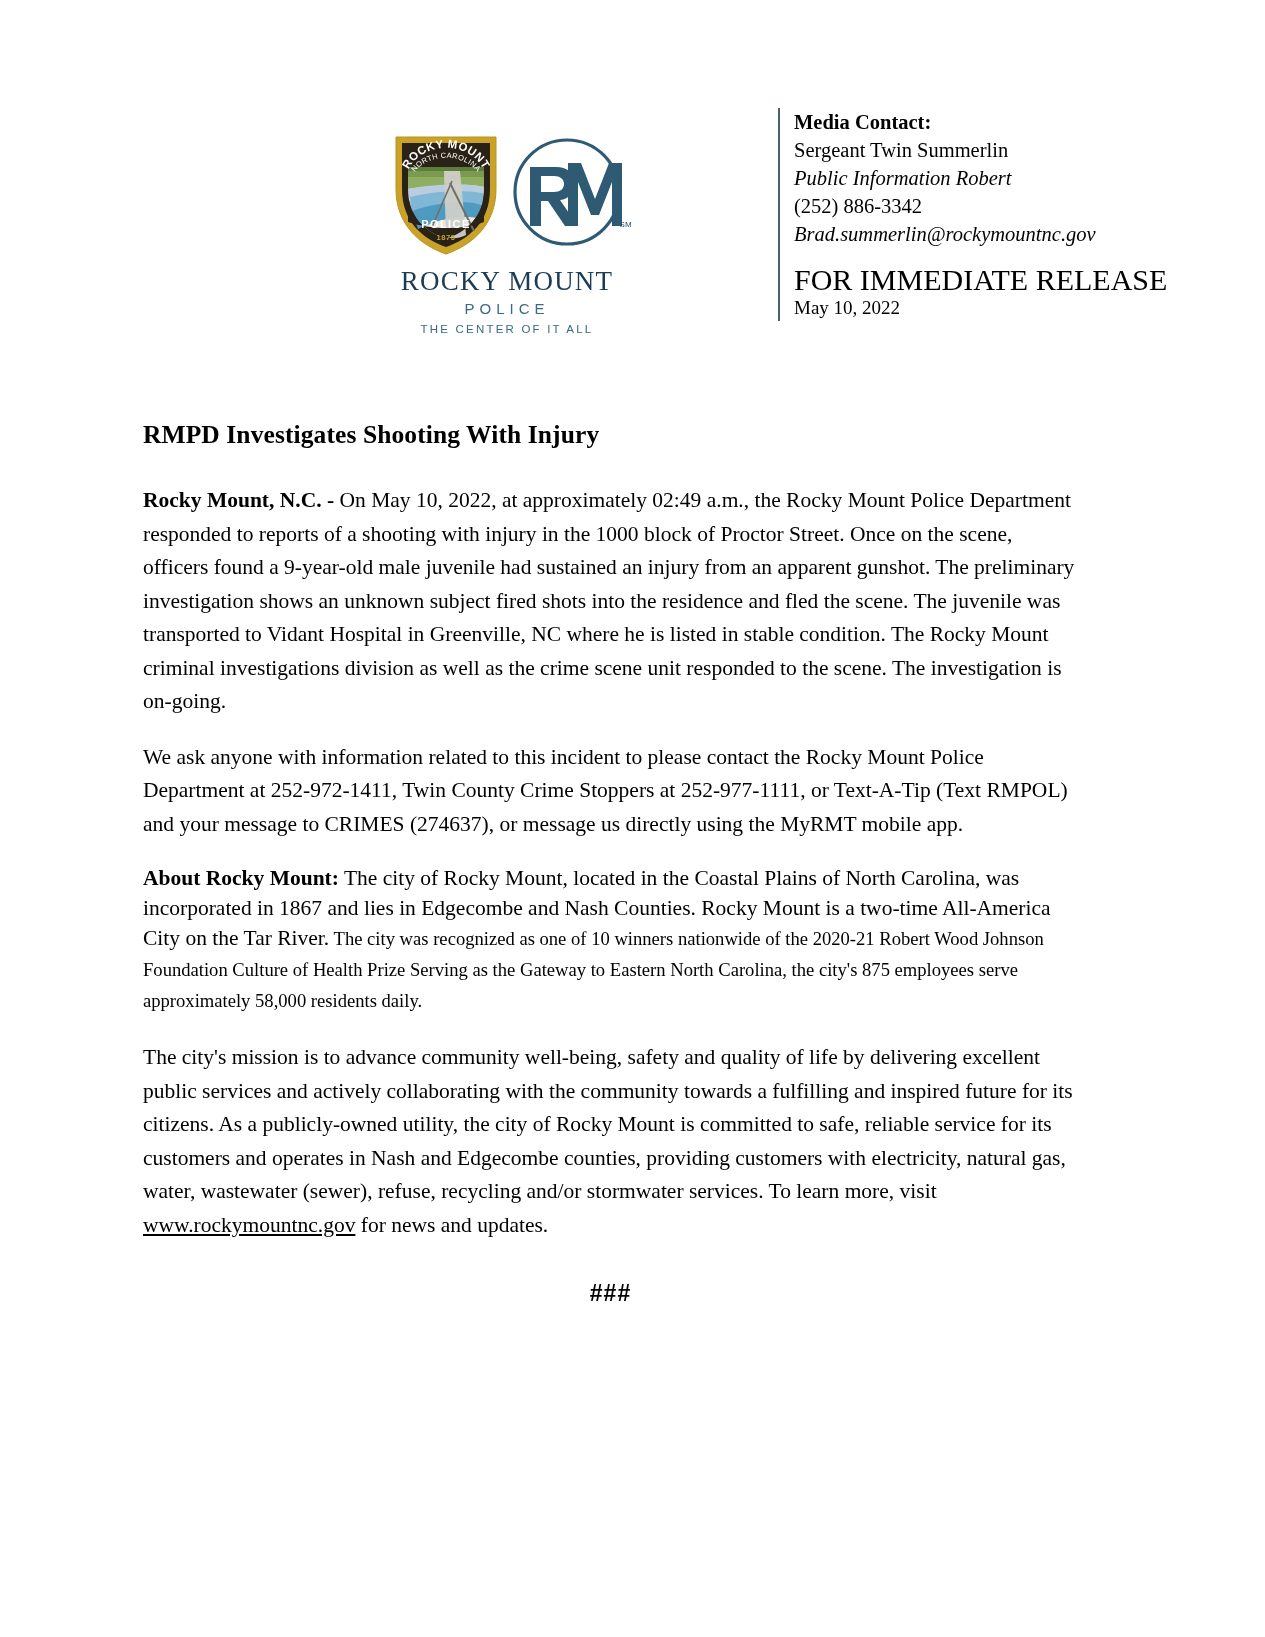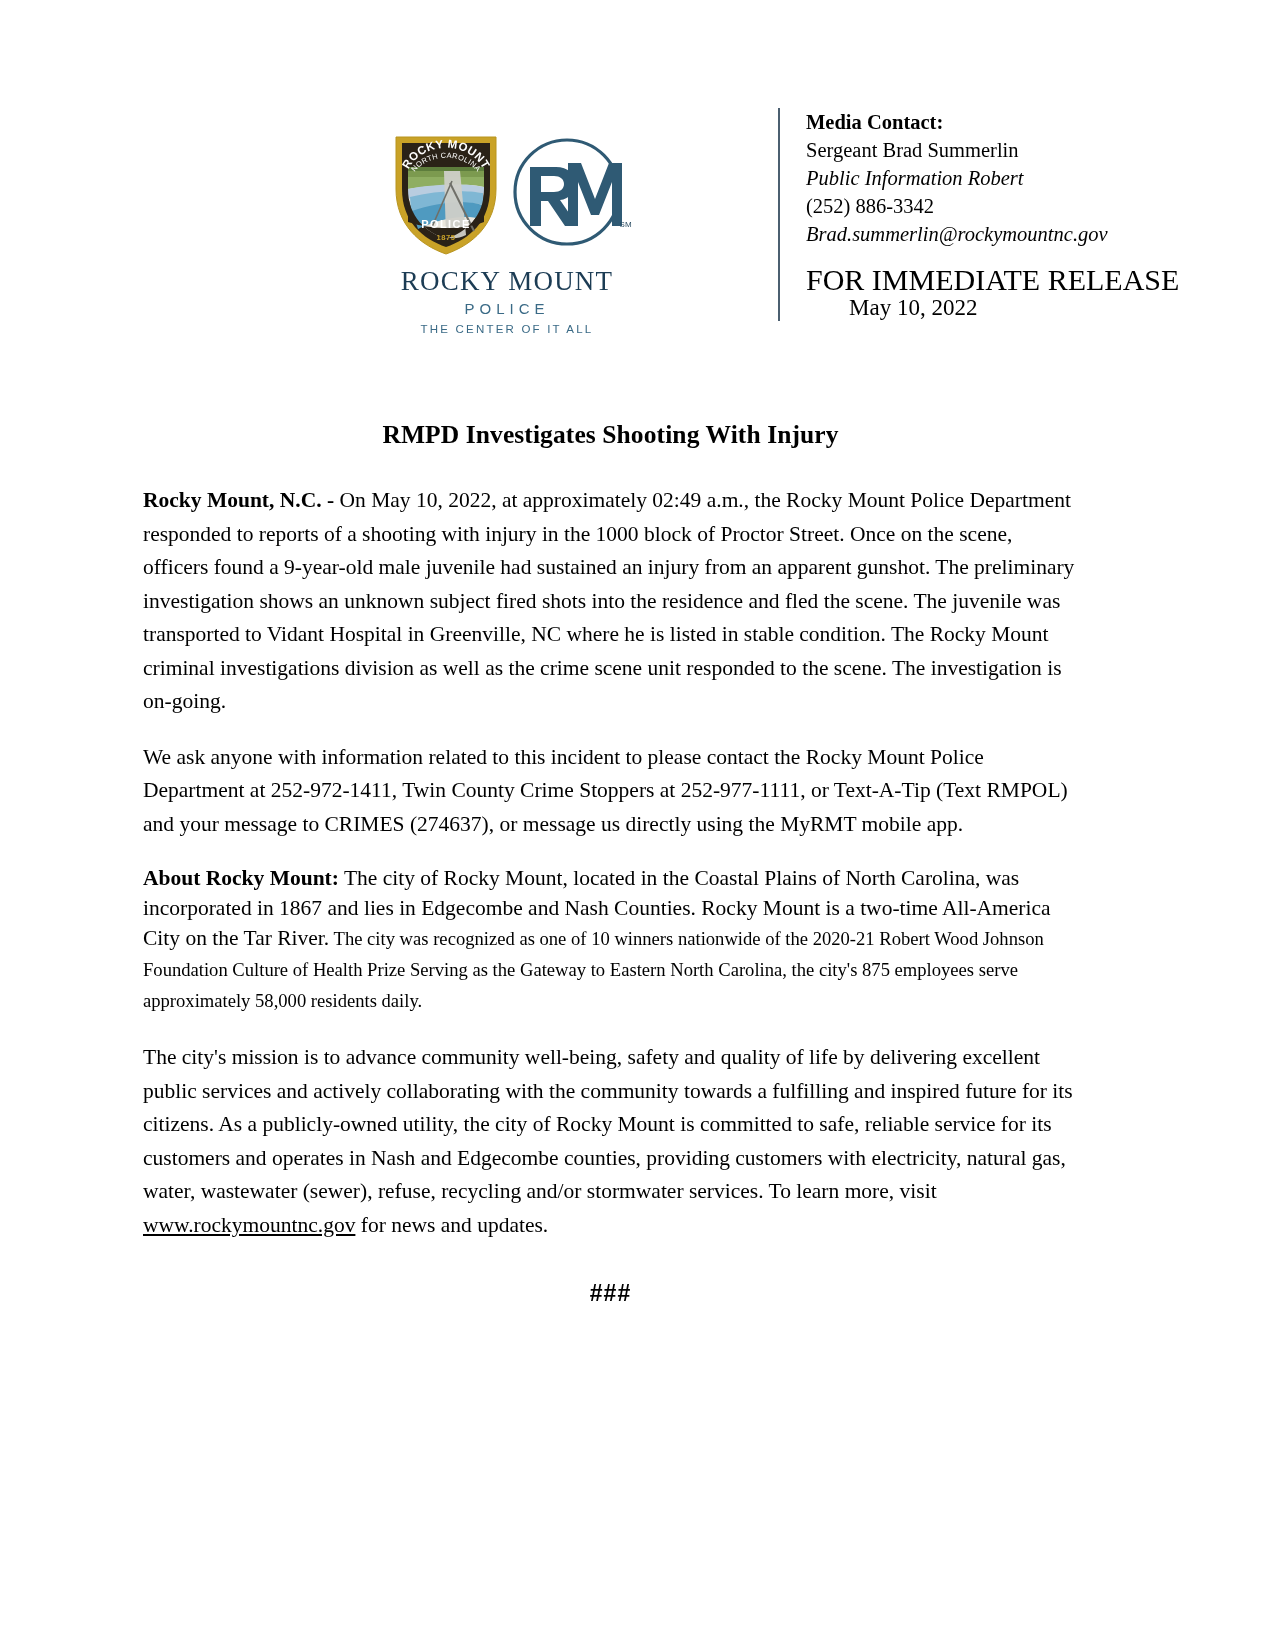--- a/index.html
+++ b/index.html
@@ -87,54 +87,53 @@
     font-family: "Liberation Sans", sans-serif;
     font-size: 11.5px;
     letter-spacing: 2.2px;
     color: #3a6a86;
     margin-top: 6px;
   }
 
   
   .contact-block {
     margin-left: 56px;
-    padding-left: 26px;
+    padding-left: 14px;
     border-left: 2px solid #4b5f70;
     min-height: 200px;
   }
   .contact-block .ct {
     font-size: 20.5px;
     line-height: 28px;
     white-space: nowrap;
   }
   .contact-block .ct.bold { font-weight: bold; }
   .contact-block .ct.italic { font-style: italic; }
   .release-line {
     margin-top: 17px;
     font-size: 30px;
     line-height: 30px;
     white-space: nowrap;
   }
   .release-date {
-    font-size: 23px;
+    font-size: 19px;
     line-height: 26px;
-    margin-left: 43px;
   }
 
   
   .content {
     position: absolute;
     top: 420px;
     left: 143px;
     width: 935px;
   }
   h1.headline {
     font-size: 25.5px;
     font-weight: bold;
-    text-align: center;
+    text-align: left;
     margin: 0 0 34px 0;
     letter-spacing: .1px;
   }
   p.para {
     font-size: 21.5px;
     line-height: 33.5px;
     margin: 0 0 22px 0;
     text-align: left;
   }
   .b { font-weight: bold; }
@@ -210,21 +209,21 @@
 
       <div class="wordmark">
         <div class="line1">ROCKY MOUNT</div>
         <div class="line2">POLICE</div>
         <div class="line3">THE CENTER OF IT ALL</div>
       </div>
     </div>
 
     <div class="contact-block">
       <div class="ct bold">Media Contact:</div>
-      <div class="ct">Sergeant Brad Summerlin</div>
+      <div class="ct">Sergeant Twin Summerlin</div>
       <div class="ct italic">Public Information Robert</div>
       <div class="ct">(252) 886-3342</div>
       <div class="ct italic">Brad.summerlin@rockymountnc.gov</div>
       <div class="release-line">FOR IMMEDIATE RELEASE</div>
       <div class="release-date">May 10, 2022</div>
     </div>
   </div>
 
   <div class="content">
 

